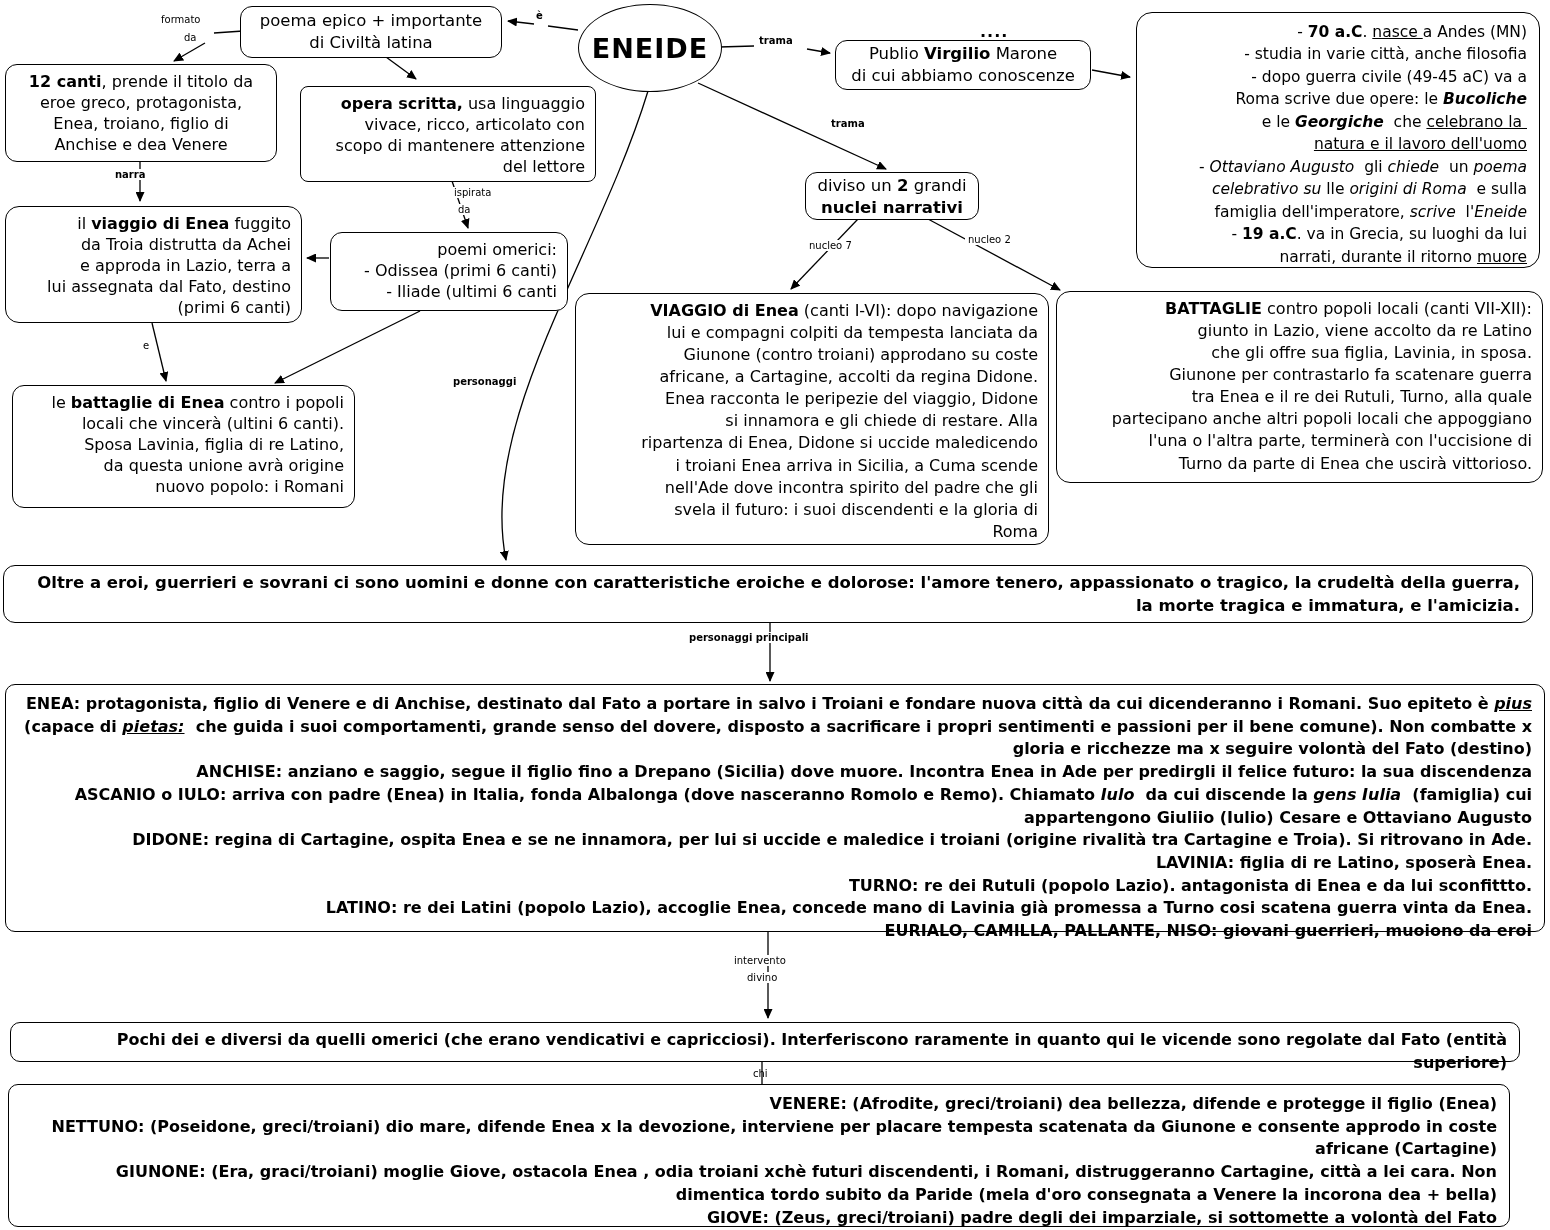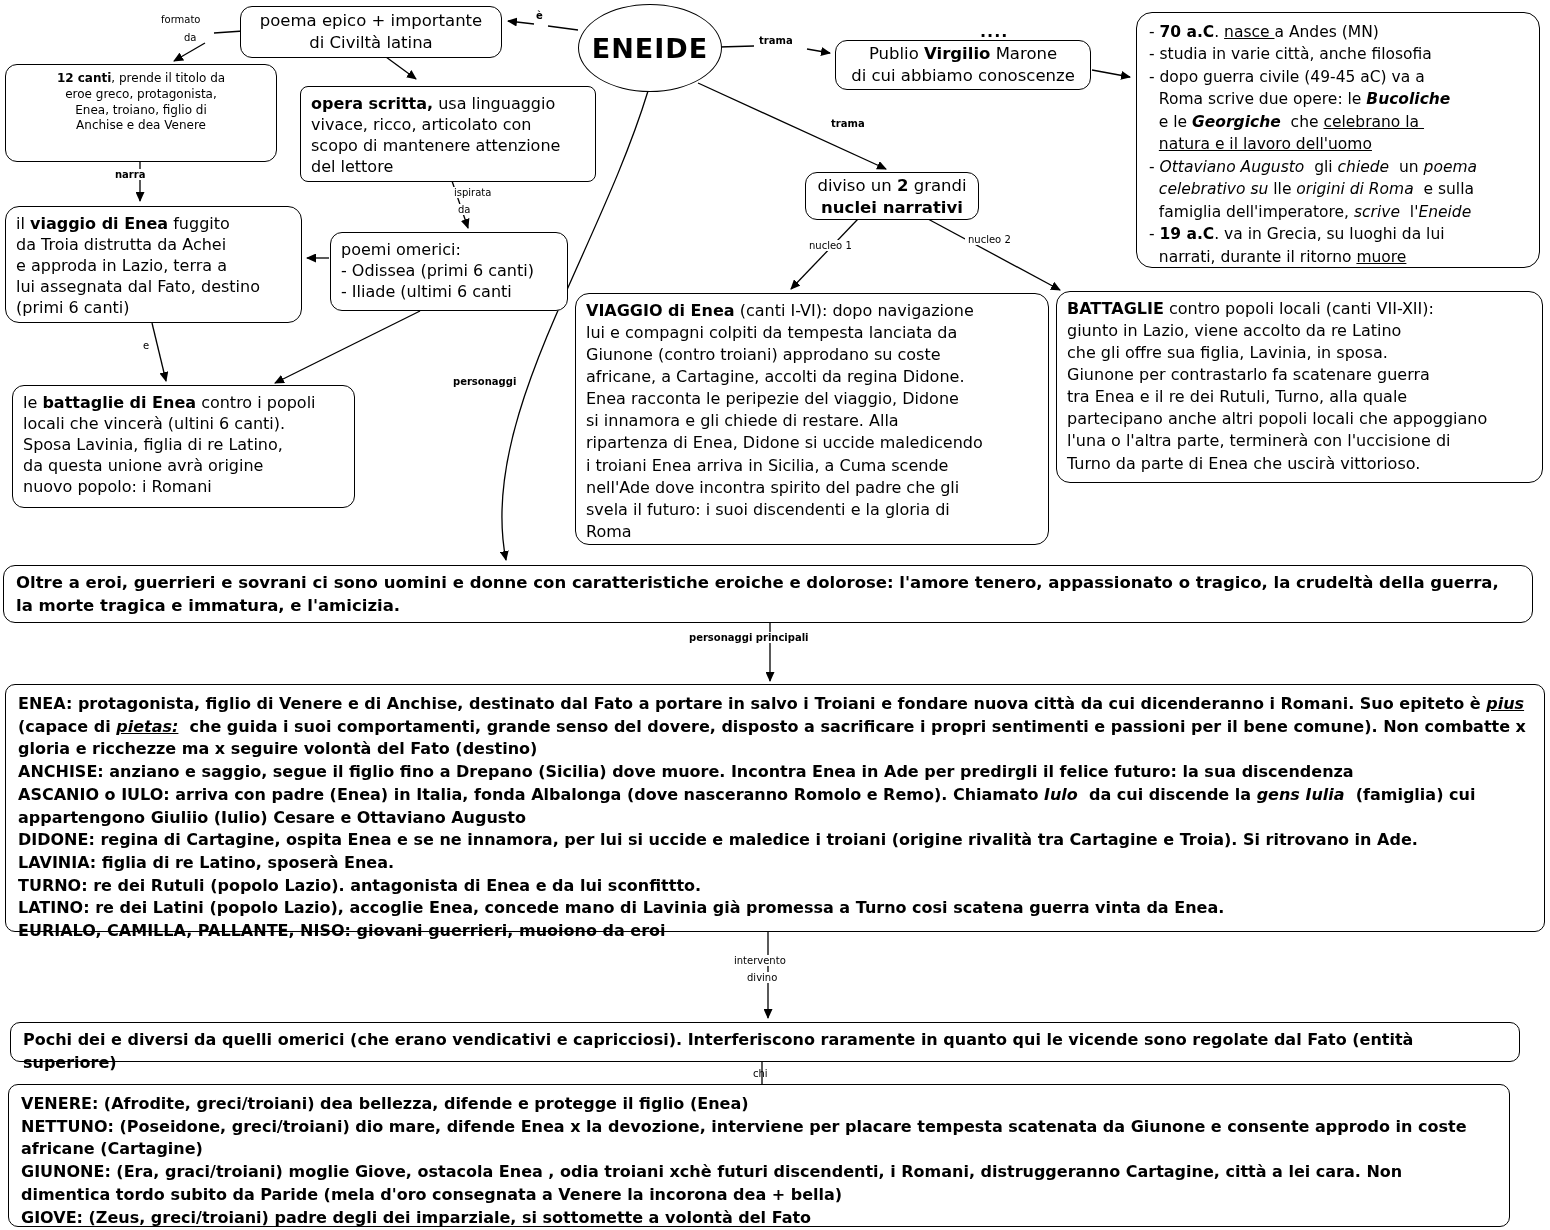--- a/index.html
+++ b/index.html
@@ -4,21 +4,21 @@
 <style>
   html,body{margin:0;padding:0;background:#fff;}
   #canvas{
     position:relative;width:1550px;height:1230px;background:#fff;
     font-family:"DejaVu Sans","Liberation Sans",sans-serif;color:#000;
     overflow:hidden;
   }
   #wires{position:absolute;left:0;top:0;width:1550px;height:1230px;}
   .node{
     position:absolute;border:1.4px solid #000;border-radius:12px;background:#fff;
-    font-size:16.5px;line-height:1.32;padding:6px 10px;box-sizing:border-box;
+    font-size:16.5px;line-height:1.32;padding:6px 10px;box-sizing:border-box;text-align:right;
   }
   .center-text{text-align:center;}
   .ellipse{
     position:absolute;border:1.6px solid #000;border-radius:50%;background:#fff;
     display:flex;align-items:center;justify-content:center;
     font-weight:bold;font-size:27px;letter-spacing:1px;
   }
   .elabel{
     position:absolute;background:#fff;font-size:10px;line-height:1.12;
     padding:0 3px;white-space:nowrap;
@@ -65,21 +65,21 @@
   </svg>
 
   <div class="ellipse" style="left:578px;top:4px;width:142px;height:86px;">
     <span>ENEIDE</span>
   </div>
 
   <div class="dots" style="left:980px;top:22px;">....</div>
 
   <div class="node center-text" style="left:240px;top:6px;width:262px;height:52px;padding-top:3px;">poema epico + importante<br>di Civiltà latina</div>
 
-  <div class="node center-text" style="left:5px;top:64px;width:272px;height:98px;font-size:12px;"><b>12 canti</b>, prende il titolo da<br>eroe greco, protagonista,<br>Enea, troiano, figlio di<br>Anchise e dea Venere</div>
+  <div class="node center-text" style="left:5px;top:64px;width:272px;height:98px;font-size:16px;"><b>12 canti</b>, prende il titolo da<br>eroe greco, protagonista,<br>Enea, troiano, figlio di<br>Anchise e dea Venere</div>
 
   <div class="node" style="left:300px;top:86px;width:296px;height:96px;font-size:16px;border-radius:8px;"><b>opera scritta,</b> usa linguaggio<br>vivace, ricco, articolato con<br>scopo di mantenere attenzione<br>del lettore</div>
 
   <div class="node center-text" style="left:835px;top:40px;width:256px;height:50px;padding-top:2px;">Publio <b>Virgilio</b> Marone<br>di cui abbiamo conoscenze</div>
 
   <div class="node bio" style="left:1136px;top:12px;width:404px;height:256px;border-radius:16px;">- <b>70 a.C</b>. <u>nasce </u>a Andes (MN)<br>- studia in varie città, anche filosofia<br>- dopo guerra civile (49-45 aC) va a<br>&nbsp;&nbsp;Roma scrive due opere: le <b><i>Bucoliche</i></b><br>&nbsp;&nbsp;e le <b><i>Georgiche</i></b>&nbsp; che <u>celebrano la&nbsp;</u><br>&nbsp;&nbsp;<u>natura e il lavoro dell'uomo</u><br>- <i>Ottaviano Augusto</i>&nbsp; gli <i>chiede</i>&nbsp; un <i>poema</i><br>&nbsp;&nbsp;<i>celebrativo su</i> lle <i>origini di Roma</i>&nbsp; e sulla<br>&nbsp;&nbsp;famiglia dell'imperatore, <i>scrive</i>&nbsp; l'<i>Eneide</i><br>- <b>19 a.C</b>. va in Grecia, su luoghi da lui<br>&nbsp;&nbsp;narrati, durante il ritorno <u>muore</u></div>
 
   <div class="node" style="left:5px;top:206px;width:297px;height:117px;font-size:16px;border-radius:14px;">il <b>viaggio di Enea</b> fuggito<br>da Troia distrutta da Achei<br>e approda in Lazio, terra a<br>lui assegnata dal Fato, destino<br>(primi 6 canti)</div>
 
   <div class="node" style="left:330px;top:232px;width:238px;height:79px;font-size:16px;">poemi omerici:<br>- Odissea (primi 6 canti)<br>- Iliade (ultimi 6 canti</div>
@@ -102,21 +102,21 @@
 
   <div class="elabel" style="left:158px;top:14px;">formato</div>
   <div class="elabel" style="left:181px;top:32px;">da</div>
   <div class="elabel bold" style="left:533px;top:10px;">è</div>
   <div class="elabel bold" style="left:756px;top:35px;">trama</div>
   <div class="elabel bold" style="left:112px;top:169px;">narra</div>
   <div class="elabel" style="left:435px;top:187px;margin-left:16px;">ispirata</div>
   <div class="elabel" style="left:455px;top:204px;">da</div>
   <div class="elabel" style="left:140px;top:340px;">e</div>
   <div class="elabel bold" style="left:828px;top:118px;">trama</div>
-  <div class="elabel" style="left:806px;top:240px;">nucleo 1</div>
+  <div class="elabel" style="left:806px;top:240px;">nucleo 7</div>
   <div class="elabel" style="left:965px;top:234px;">nucleo 2</div>
   <div class="elabel bold" style="left:450px;top:376px;">personaggi</div>
   <div class="elabel bold" style="left:686px;top:632px;">personaggi principali</div>
   <div class="elabel" style="left:731px;top:955px;">intervento</div>
   <div class="elabel" style="left:744px;top:972px;">divino</div>
   <div class="elabel" style="left:750px;top:1068px;background:transparent;">chi</div>
 
 </div>
 
 </body></html>

